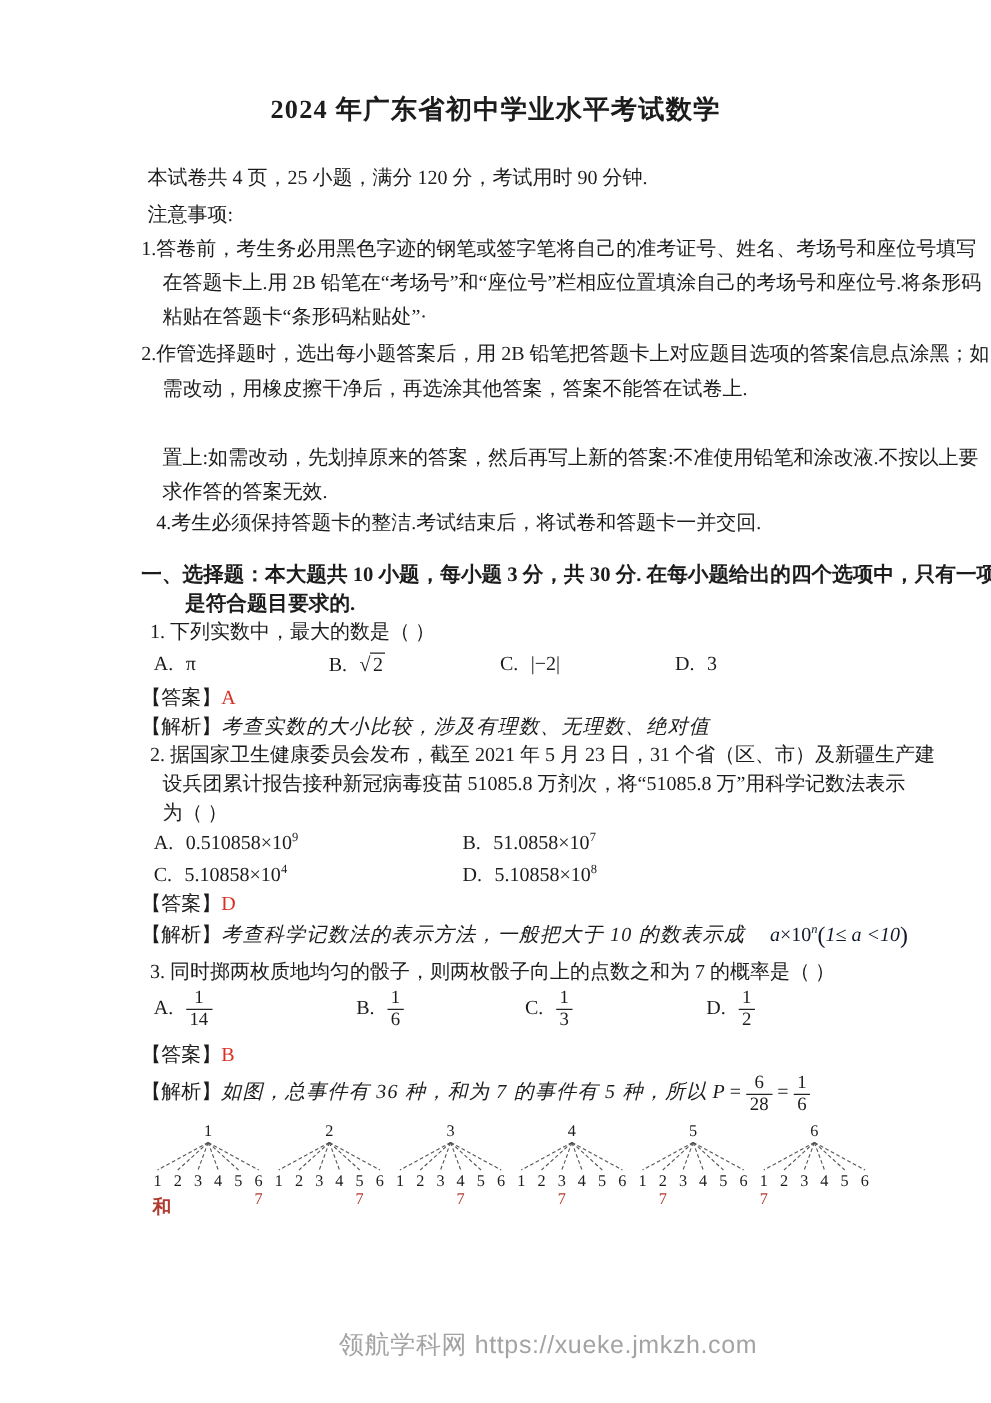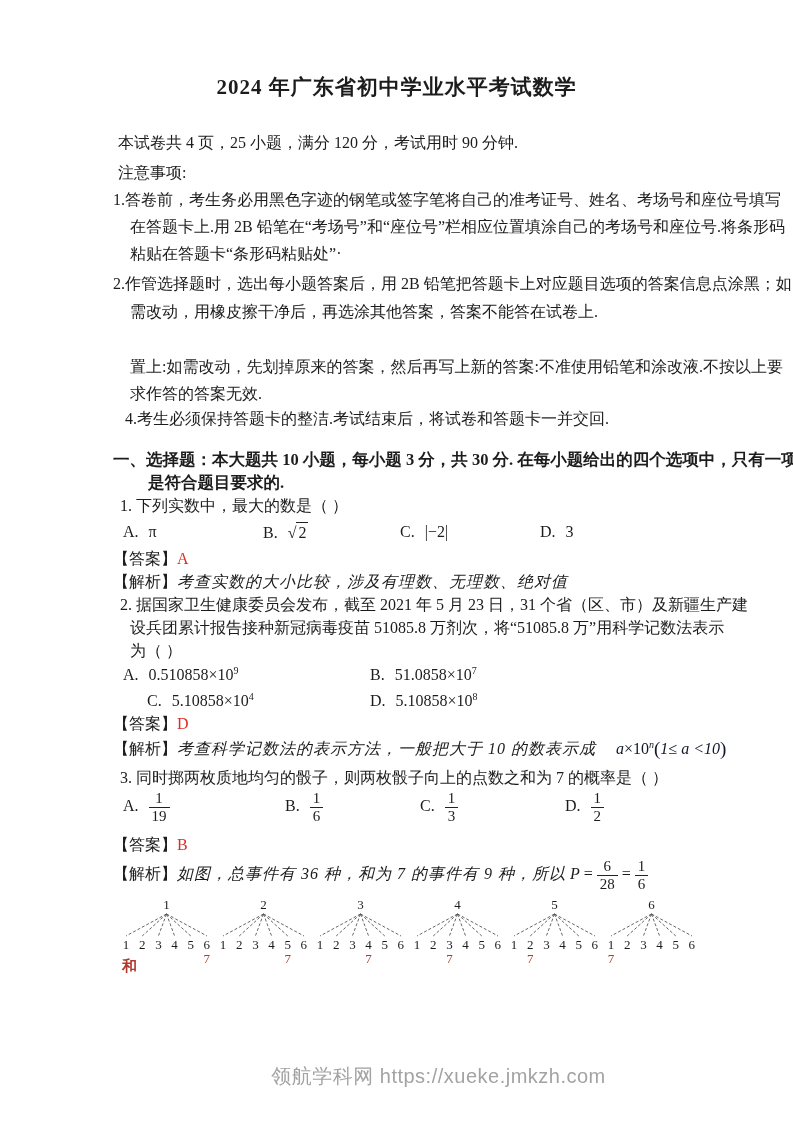--- a/index.html
+++ b/index.html
@@ -74,39 +74,39 @@
   <div class="abs" style="top:572px;left:113px;"><span>【解析】</span><span class="kai">考查实数的大小比较，涉及有理数、无理数、绝对值</span></div>
 
   <div class="abs" style="top:595px;left:120px;">2. 据国家卫生健康委员会发布，截至 2021 年 5 月 23 日，31 个省（区、市）及新疆生产建</div>
   <div class="abs" style="top:618px;left:130px;">设兵团累计报告接种新冠病毒疫苗 51085.8 万剂次，将“51085.8 万”用科学记数法表示</div>
   <div class="abs" style="top:641px;left:130px;">为（        ）</div>
   <div class="abs" style="top:665px;left:0;width:793px;height:24px;">
     <span class="opt" style="left:123px;"><span class="opt-label">A.</span><span>0.510858×10</span><sup>9</sup></span>
     <span class="opt" style="left:370px;"><span class="opt-label">B.</span><span>51.0858×10</span><sup>7</sup></span>
   </div>
   <div class="abs" style="top:691px;left:0;width:793px;height:24px;">
-    <span class="opt" style="left:123px;margin-left:24px;"><span class="opt-label">C.</span><span>5.10858×10</span><sup>4</sup></span>
+    <span class="opt" style="left:123px;"><span class="opt-label">C.</span><span>5.10858×10</span><sup>4</sup></span>
     <span class="opt" style="left:370px;"><span class="opt-label">D.</span><span>5.10858×10</span><sup>8</sup></span>
   </div>
   <div class="abs" style="top:714px;left:113px;"><span>【答案】</span><span class="red">D</span></div>
   <div class="abs" style="top:737px;left:113px;">
     <span>【解析】</span><span class="kai">考查科学记数法的表示方法，一般把大于 10 的数表示成</span>
     <span class="formula-red"><i>a</i><span>×10</span><sup><i>n</i></sup><span class="paren">(</span><i>1≤ a &lt;10</i><span class="paren">)</span></span>
   </div>
 
   <div class="abs" style="top:768px;left:120px;">3. 同时掷两枚质地均匀的骰子，则两枚骰子向上的点数之和为 7 的概率是（        ）</div>
   <div class="abs" style="top:790px;left:0;width:793px;height:40px;">
-    <span class="opt" style="left:123px;"><span class="opt-label">A.</span><span class="frac"><span class="num">1</span><span class="den">19</span></span></span>
+    <span class="opt" style="left:123px;"><span class="opt-label">A.</span><span class="frac"><span class="num">1</span><span class="den">14</span></span></span>
     <span class="opt" style="left:285px;"><span class="opt-label">B.</span><span class="frac"><span class="num">1</span><span class="den">6</span></span></span>
     <span class="opt" style="left:420px;"><span class="opt-label">C.</span><span class="frac"><span class="num">1</span><span class="den">3</span></span></span>
     <span class="opt" style="left:565px;"><span class="opt-label">D.</span><span class="frac"><span class="num">1</span><span class="den">2</span></span></span>
   </div>
   <div class="abs" style="top:835px;left:113px;"><span>【答案】</span><span class="red">B</span></div>
   <div class="abs" style="top:858px;left:113px;">
-    <span>【解析】</span><span class="kai">如图，总事件有 36 种，和为 7 的事件有 9 种，所以</span>
+    <span>【解析】</span><span class="kai">如图，总事件有 36 种，和为 7 的事件有 5 种，所以</span>
     <i>P</i>
     <span>=</span>
     <span class="frac"><span class="num">6</span><span class="den">28</span></span>
     <span>=</span>
     <span class="frac"><span class="num">1</span><span class="den">6</span></span>
   </div>
 
   <div class="trees">
       <div class="tree">
         <div class="tree-root">1</div>

